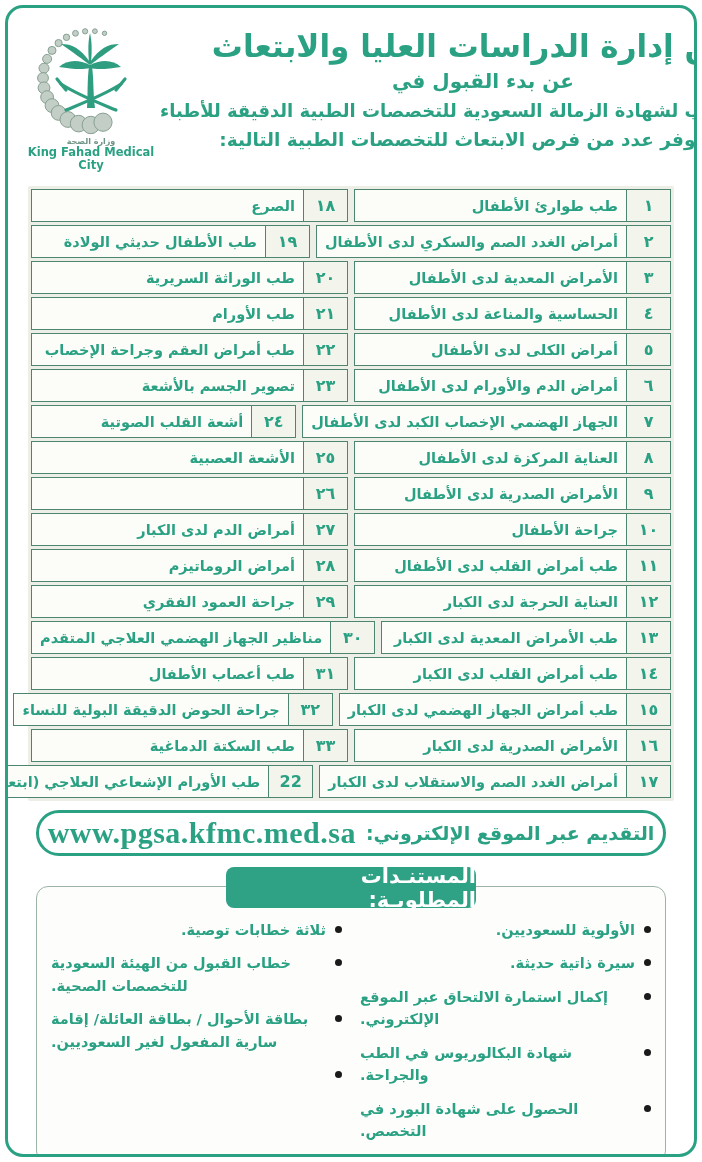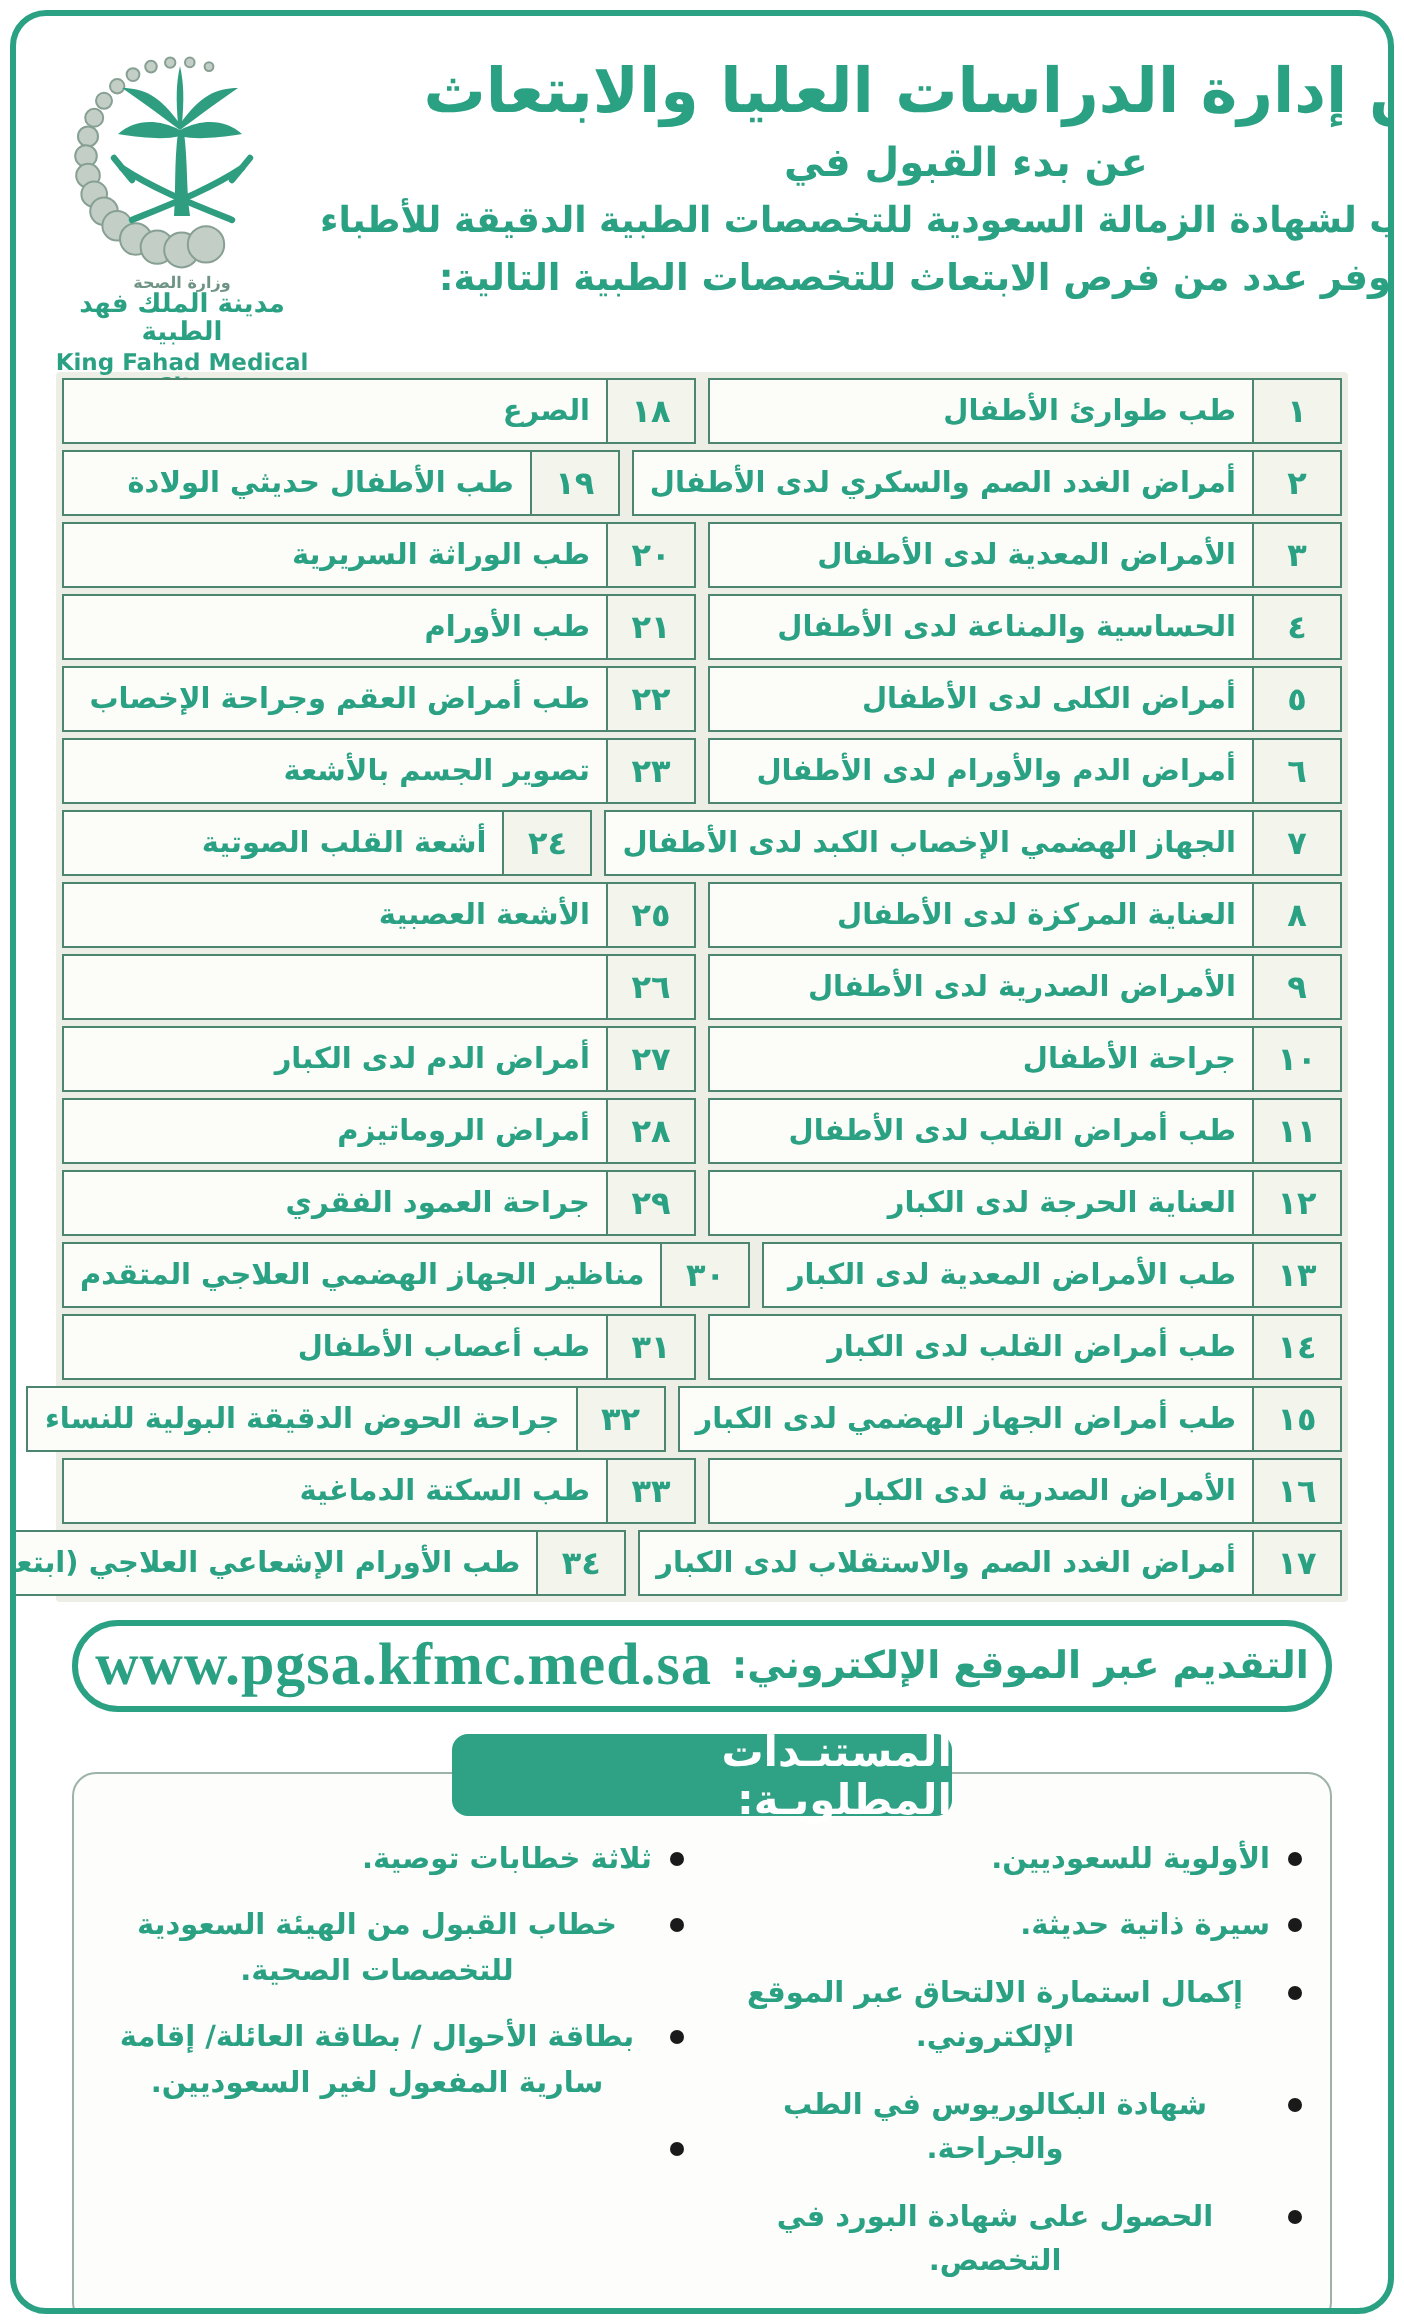--- a/index.html
+++ b/index.html
@@ -40,21 +40,21 @@
     font-family:"Liberation Serif","DejaVu Serif",serif; letter-spacing:0.5px; }
   
   .docs-banner { position:relative; z-index:2; width:250px; height:41px; margin:11px auto -22px auto;
     background:var(--banner,#2fa184); border-radius:8px; display:flex; align-items:center;
     justify-content:center; color:#fff; font-weight:bold; font-size:21px; direction:rtl;padding-left:37px; }
   .docs-box { margin:0 16px; border:1.5px solid #9db3a7; border-radius:12px;
     padding:32px 14px 8px 14px; background:#fdfdfb; }
   .docs-cols { direction:rtl; display:grid; grid-template-columns:1fr 1fr; column-gap:18px; }
   .docs-cols ul { list-style:none; }
   .docs-cols li { display:flex; align-items:flex-start; gap:9px; margin-bottom:11px;
-    color:var(--accent); font-weight:bold; font-size:14.5px; line-height:1.55; text-align:center; }
+    color:var(--accent); font-weight:bold; font-size:14.5px; line-height:1.55; text-align:left; }
   .dot { flex:0 0 auto; width:7px; height:7px; border-radius:50%; background:#1a1a1a; margin-top:7px; }
 </style>
 </head>
 <body>
 
 <div class="frame">
 
   <div class="header">
     <div class="logo-col">
       <svg width="118" height="114" viewBox="0 0 118 114">
@@ -87,21 +87,20 @@
           <path d="M55,86 C56,72 55,60 57,44 L60,44 C62,60 61,72 63,86 Z"></path>
         </g>
         <g stroke="#2f9e80" stroke-width="3.2" fill="none" stroke-linecap="round">
           <path d="M29,62 C46,73 62,79 84,88"></path>
           <path d="M89,62 C72,73 56,79 34,88"></path>
           <path d="M25,57 L34,68"></path>
           <path d="M93,57 L84,68"></path>
         </g>
       </svg>
       <div class="logo-ministry">وزارة الصحة</div>
-      <div class="logo-ar">مدينة الملك فهد الطبية</div>
       <div class="logo-en">King Fahad Medical City</div>
     </div>
     <div class="titles">
       <div class="t1">تعلن إدارة الدراسات العليا والابتعاث</div>
       <div class="t2">عن بدء القبول في</div>
       <div class="t3">برامج التدريب لشهادة الزمالة السعودية للتخصصات الطبية الدقيقة للأطباء</div>
       <div class="t4">كما يتوفر عدد من فرص الابتعاث للتخصصات الطبية التالية:</div>
     </div>
   </div>
 
@@ -281,21 +280,21 @@
           <div class="txt">طب السكتة الدماغية</div>
         </div>
       </div>
 
       <div class="trow">
         <div class="half">
           <div class="num">١٧</div>
           <div class="txt">أمراض الغدد الصم والاستقلاب لدى الكبار</div>
         </div>
         <div class="half">
-          <div class="num">٣٤</div>
+          <div class="num">22</div>
           <div class="txt">طب الأورام الإشعاعي العلاجي (ابتعاث فقط)</div>
         </div>
       </div>
     </div>
 
   <div class="applybar">
     <span class="apply-label">التقديم عبر الموقع الإلكتروني:</span>
     <span class="apply-url">www.pgsa.kfmc.med.sa</span>
   </div>
 

